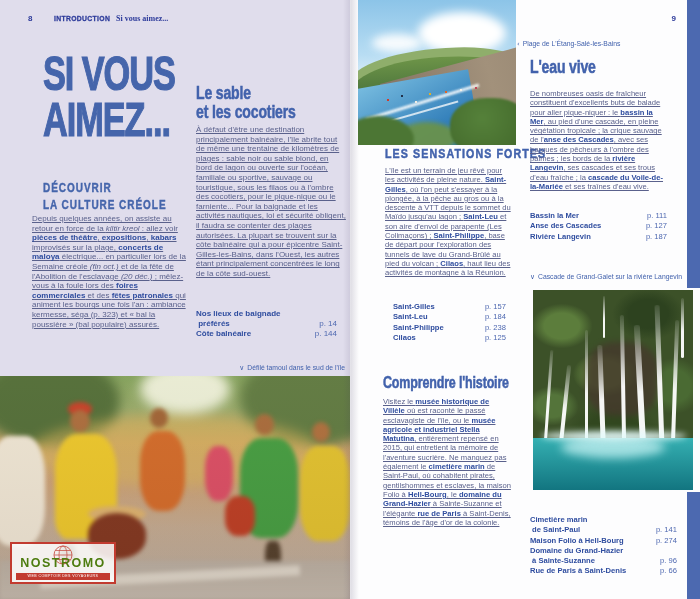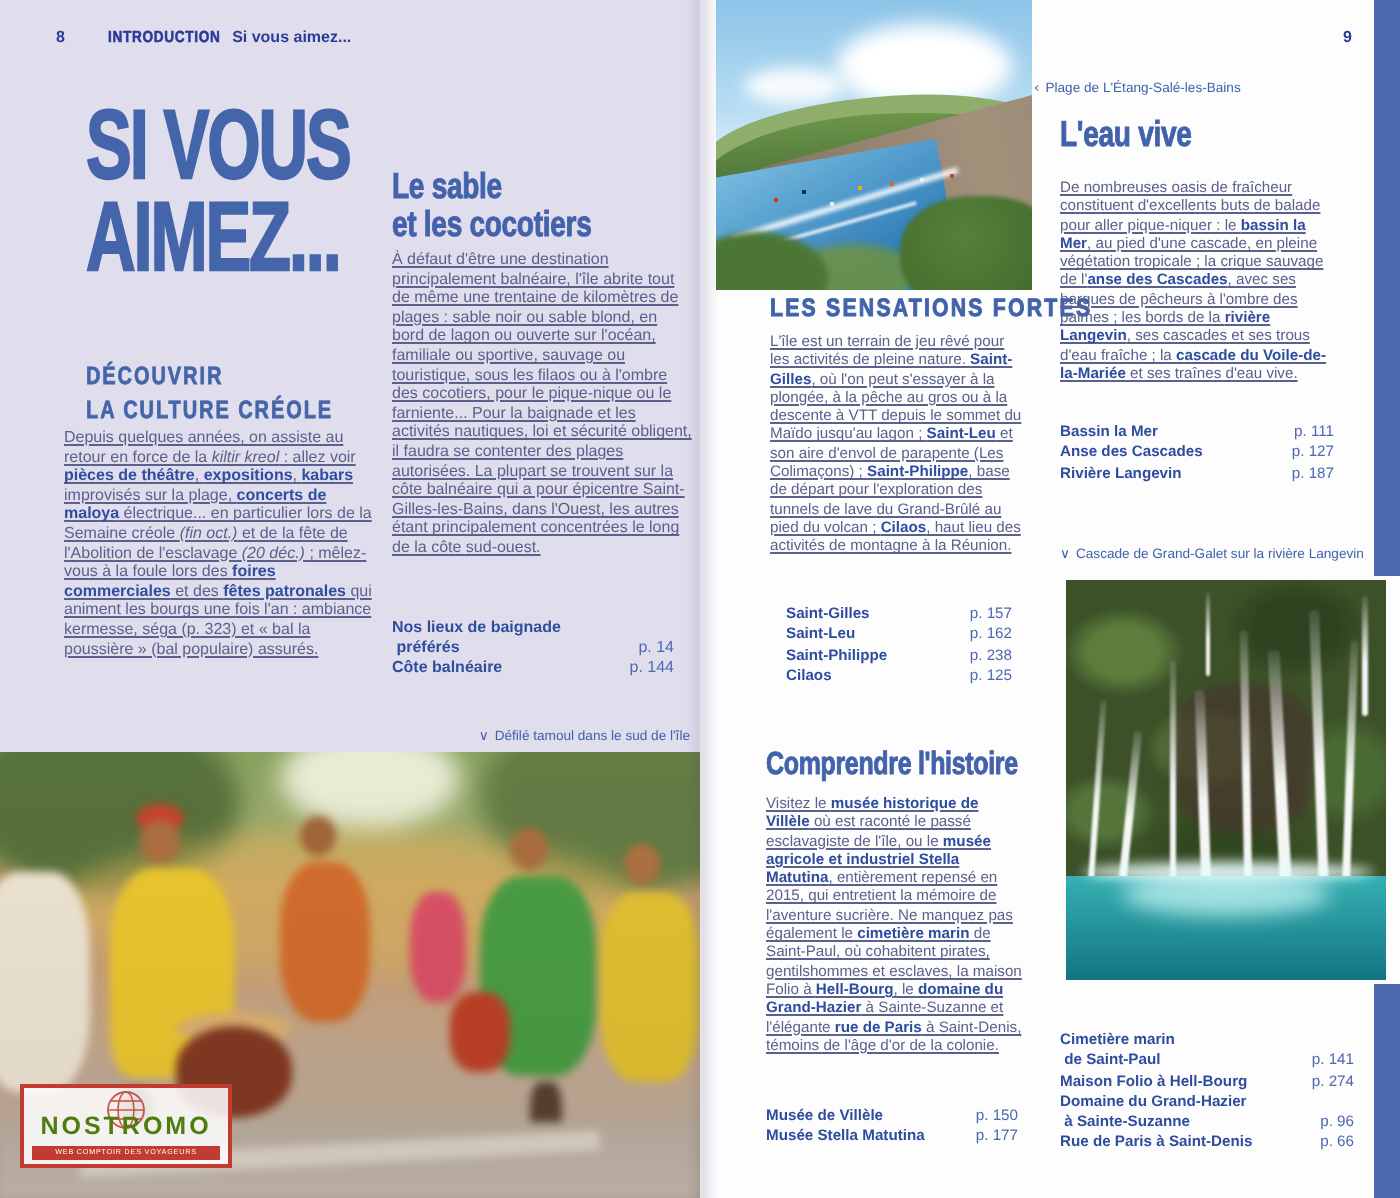--- a/index.html
+++ b/index.html
@@ -7,21 +7,21 @@
     font-family:"Liberation Sans","DejaVu Sans",sans-serif;}
   .spread{position:relative;width:700px;height:599px;overflow:hidden;}
   .page-left{position:absolute;left:0;top:0;width:350px;height:599px;background:#e0ddec;}
   .page-right{position:absolute;left:350px;top:0;width:350px;height:599px;background:#fdfdfe;}
   .gutter{position:absolute;left:343px;top:0;width:16px;height:599px;z-index:40;pointer-events:none;
     background:linear-gradient(90deg,rgba(60,50,90,0) 0%,rgba(60,50,90,.10) 42%,rgba(60,50,90,.15) 50%,rgba(60,50,90,0) 100%);}
   
   .runhead{position:absolute;left:28px;top:14px;font-size:8px;font-weight:bold;color:#2c3a9a;white-space:nowrap;}
   .runhead .sec{display:inline-block;margin-left:19px;transform:scaleX(.85);transform-origin:left center;
     letter-spacing:.4px;-webkit-text-stroke:.3px #2c3a9a;}
-  .runhead .ttl{margin-left:-6px;}
+  .runhead .ttl{margin-left:-6px;font-family:Liberation Serif, serif;}
   .pagenum-r{position:absolute;left:650px;top:14px;width:26px;text-align:right;font-size:8px;font-weight:bold;color:#2c3a9a;}
   .big-title{position:absolute;left:43px;top:50px;color:#4565ab;font-weight:bold;font-size:49px;line-height:46px;
     letter-spacing:-1.5px;-webkit-text-stroke:1.2px #4565ab;transform:scaleX(.70);transform-origin:left top;white-space:nowrap;}
   .kicker{position:absolute;left:43px;top:180px;color:#4565ab;font-weight:bold;font-size:12.5px;line-height:17px;
     letter-spacing:1.2px;-webkit-text-stroke:.4px #4565ab;transform:scaleX(.8);transform-origin:left top;white-space:nowrap;}
   .h2{position:absolute;color:#4262ac;font-weight:bold;transform:scaleX(.78);transform-origin:left top;
     white-space:nowrap;-webkit-text-stroke:.5px #4262ac;letter-spacing:-.2px;}
   .h2-lg{font-size:18px;line-height:19px;}
   .h2-md{font-size:16px;line-height:17px;}
   .h2-caps{font-size:12.5px;line-height:13px;letter-spacing:1.3px;transform:scaleX(.85);}
@@ -210,46 +210,36 @@
 
   <p class="body body-sm" style="left:385px;top:166px;width:127px;"><span>L'île est un terrain de jeu rêvé pour les activités de pleine nature. </span><span class="b">Saint-Gilles</span><span>, où l'on peut s'essayer à la plongée, à la pêche au gros ou à la descente à VTT depuis le sommet du Maïdo jusqu'au lagon ; </span><span class="b">Saint-Leu</span><span> et son aire d'envol de parapente (Les Colimaçons) ; </span><span class="b">Saint-Philippe</span><span>, base de départ pour l'exploration des tunnels de lave du Grand-Brûlé au pied du volcan ; </span><span class="b">Cilaos</span><span>, haut lieu des activités de montagne à la Réunion.</span></p>
 
   <div class="reflist sm" style="left:393px;top:302px;width:113px;">
     <div class="refrow">
       <span class="reflabel">Saint-Gilles</span>
       <span class="refpage">p. 157</span>
     </div>
     <div class="refrow">
       <span class="reflabel">Saint-Leu</span>
-      <span class="refpage">p. 162</span>
+      <span class="refpage">p. 184</span>
     </div>
     <div class="refrow">
       <span class="reflabel">Saint-Philippe</span>
       <span class="refpage">p. 238</span>
     </div>
     <div class="refrow">
       <span class="reflabel">Cilaos</span>
       <span class="refpage">p. 125</span>
     </div>
   </div>
 
   <h2 class="h2 h2-md" style="left:383px;top:374px;">Comprendre l'histoire</h2>
 
   <p class="body body-sm" style="left:383px;top:397px;width:128px;"><span>Visitez le </span><span class="b">musée historique de Villèle</span><span> où est raconté le passé esclavagiste de l'île, ou le </span><span class="b">musée agricole et industriel Stella Matutina</span><span>, entièrement repensé en 2015, qui entretient la mémoire de l'aventure sucrière. Ne manquez pas également le </span><span class="b">cimetière marin</span><span> de Saint-Paul, où cohabitent pirates, gentilshommes et esclaves, la maison Folio à </span><span class="b">Hell-Bourg</span><span>, le </span><span class="b">domaine du Grand-Hazier</span><span> à Sainte-Suzanne et l'élégante </span><span class="b">rue de Paris</span><span> à Saint-Denis, témoins de l'âge d'or de la colonie.</span></p>
 
-  <div class="reflist sm" style="left:383px;top:553px;width:126px;">
-    <div class="refrow">
-      <span class="reflabel">Musée de Villèle</span>
-      <span class="refpage">p. 150</span>
-    </div>
-    <div class="refrow">
-      <span class="reflabel">Musée Stella Matutina</span>
-      <span class="refpage">p. 177</span>
-    </div>
-  </div>
 
   <h2 class="h2 h2-lg" style="left:530px;top:58px;">L'eau vive</h2>
 
   <p class="body body-sm" style="left:530px;top:89px;width:140px;"><span>De nombreuses oasis de fraîcheur constituent d'excellents buts de balade pour aller pique-niquer : le </span><span class="b">bassin la Mer</span><span>, au pied d'une cascade, en pleine végétation tropicale ; la crique sauvage de l'</span><span class="b">anse des Cascades</span><span>, avec ses barques de pêcheurs à l'ombre des palmes ; les bords de la </span><span class="b">rivière Langevin</span><span>, ses cascades et ses trous d'eau fraîche ; la </span><span class="b">cascade du Voile-de-la-Mariée</span><span> et ses traînes d'eau vive.</span></p>
 
   <div class="reflist sm" style="left:530px;top:211px;width:137px;">
     <div class="refrow">
       <span class="reflabel">Bassin la Mer</span>
       <span class="refpage">p. 111</span>
     </div>

